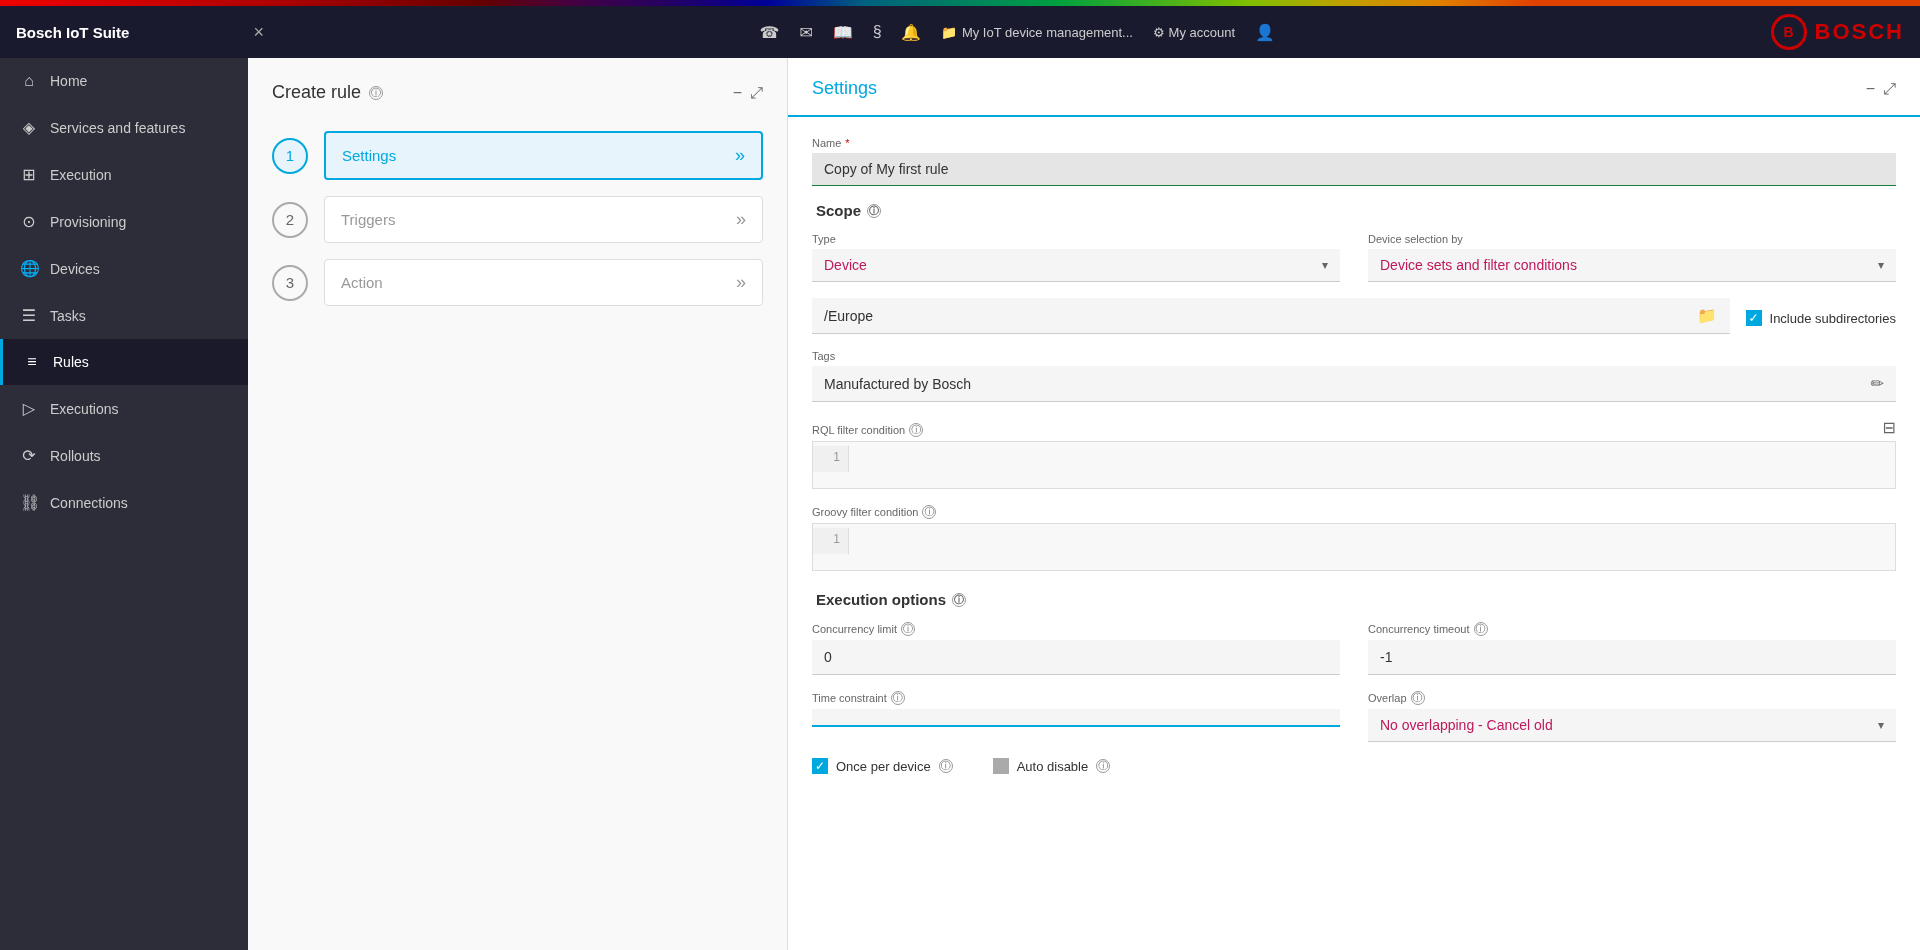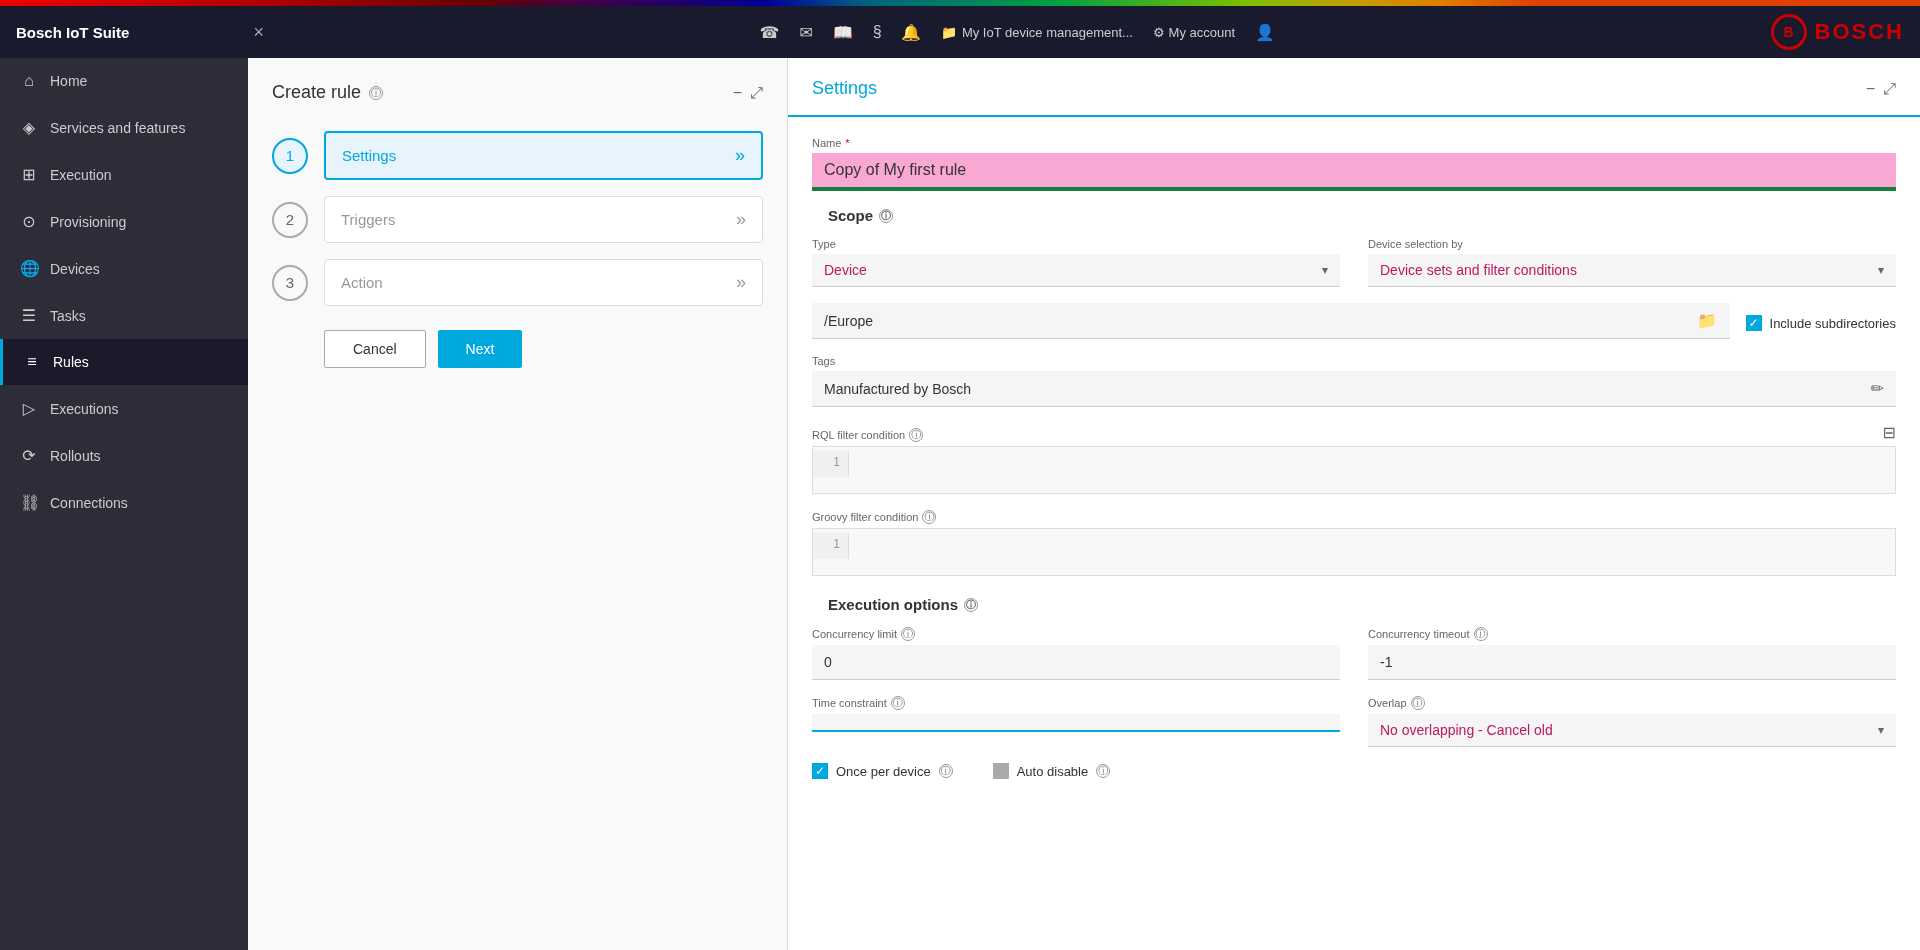--- a/index.html
+++ b/index.html
@@ -271,32 +271,32 @@
       margin-bottom: 4px;
       display: flex;
       align-items: center;
       gap: 4px;
     }
     .form-label .required { color: #cc0000; }
     .form-input {
       width: 100%;
       padding: 8px 12px;
       border: none;
-      border-bottom: 4px solid #15803d;
-      font-size: 16px;
+      border-bottom: 1px solid #15803d;
+      font-size: 14px;
       color: #333;
-      background: #f9a8d4;
+      background: #e5e5e5;
       outline: none;
     }
 
     .section-title {
       font-size: 15px;
       font-weight: 600;
       color: #333;
-      margin: 16px 16px 14px;
+      margin: 16px 4px 14px;
       display: flex;
       align-items: center;
       gap: 6px;
     }
 
     
     .two-col {
       display: grid;
       grid-template-columns: 1fr 1fr;
       gap: 28px;
@@ -563,24 +563,20 @@
       <div class="step-item">
         <div class="step-number">
           <span>3</span>
         </div>
         <div class="step-box">
           <span>Action</span>
           <span class="step-box-arrow">»</span>
         </div>
       </div>
 
-      <div class="button-row">
-        <button class="btn-cancel">Cancel</button>
-        <button class="btn-next">Next</button>
-      </div>
     </div>
 
     <div class="right-panel">
       <div class="settings-header">
         <span class="settings-title">Settings</span>
         <div class="settings-controls">
           <span style="cursor:pointer;">−</span>
           <span style="cursor:pointer;">⤢</span>
         </div>
       </div>

